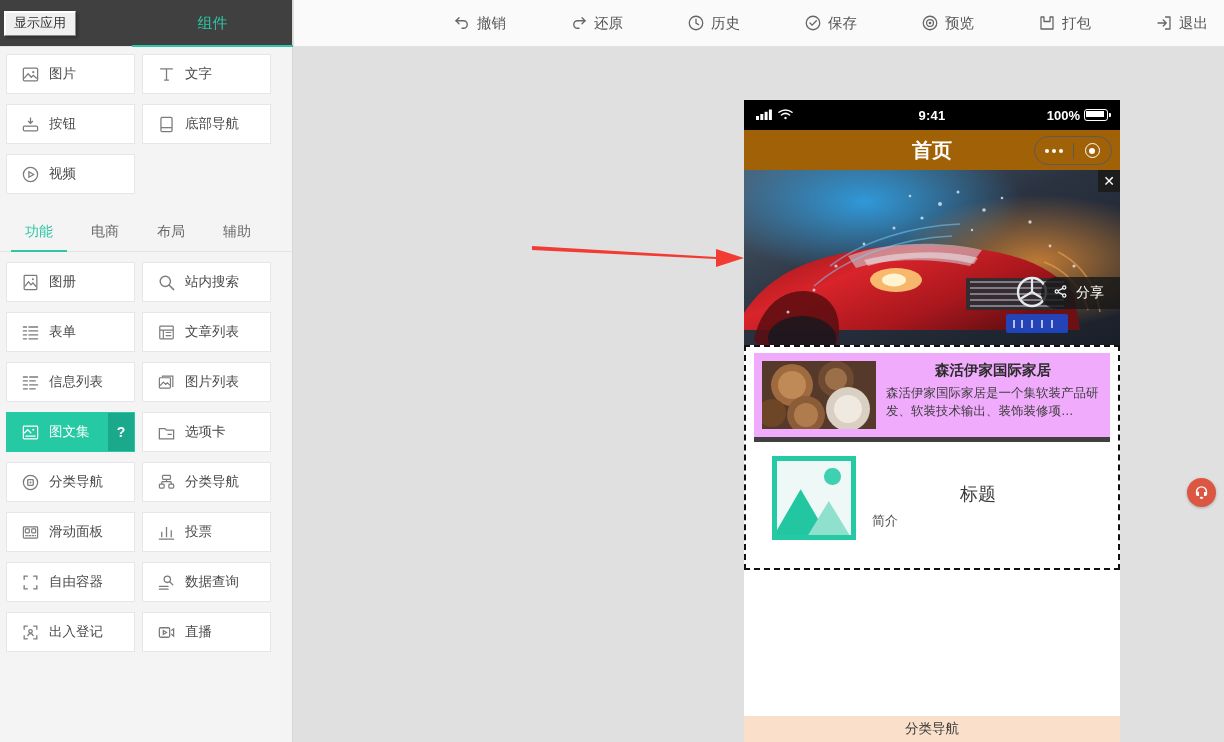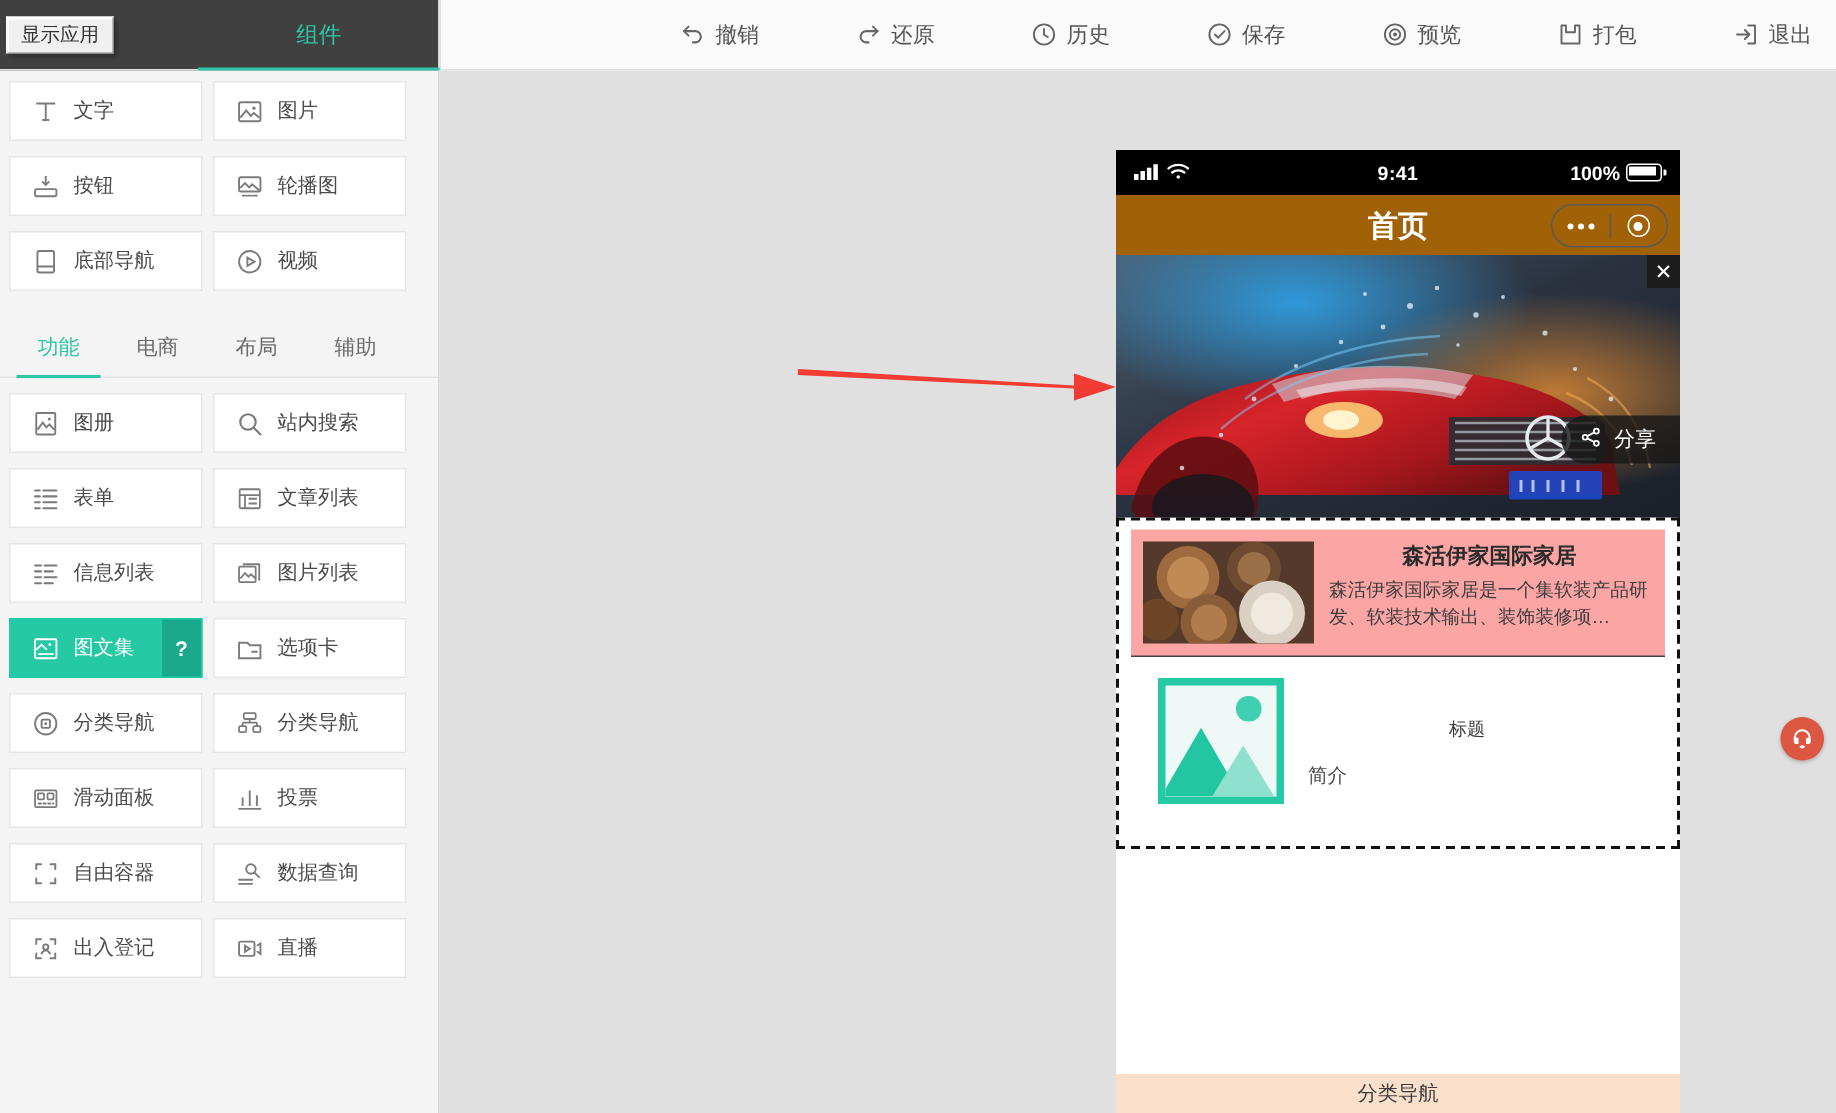--- a/index.html
+++ b/index.html
@@ -168,22 +168,22 @@
     display: flex; align-items: center; gap: 8px;
     font-size: 14px; cursor: pointer; z-index: 5;
   }
 
   #selbox {
     position: absolute; left: 0; top: 245px; right: 0;
     border: 2px dashed #111; padding: 6px 8px 10px 8px;
     background: rgba(255,255,255,0); z-index: 4;
   }
   #artcard {
-    background: #fca5a5; display: flex; padding: 8px 10px 8px 8px;
-    border-bottom: 1px solid #404040;
+    background: #f0abfc; display: flex; padding: 8px 10px 8px 8px;
+    border-bottom: 5px solid #404040;
   }
   #artcard .thumb {
     width: 114px; height: 68px; flex: 0 0 114px; overflow: hidden;
     background: #6b4a33;
   }
   #artcard .txt { flex: 1; padding-left: 10px; overflow: hidden; }
   #artcard .tt {
     font-size: 14.5px; font-weight: bold; color: #2b2b2b;
     text-align: center; margin-bottom: 4px;
   }
@@ -209,21 +209,21 @@
   }
   .ph-img .m2 {
     position: absolute; right: 2%; bottom: 0;
     width: 56%; height: 46%; background: #8fe0cd;
     clip-path: polygon(50% 0, 100% 100%, 0 100%);
   }
   #phcard .meta { flex: 1; position: relative; }
   #phcard .meta .t {
     position: absolute; left: 50%; top: 26px;
     transform: translateX(-50%);
-    font-size: 12px; color: #3a3a3a;
+    font-size: 18px; color: #3a3a3a;
   }
   #phcard .meta .s {
     position: absolute; left: 16px; top: 56px;
     font-size: 13px; color: #4a4a4a;
   }
   #catbar {
     position: absolute; left: 0; right: 0; bottom: 0;
     height: 26px; background: #fae0cb; color: #3c3c3c;
     font-size: 13.5px; text-align: center; line-height: 26px; overflow: hidden;
   }
@@ -245,57 +245,47 @@
     <div id="panel-head">
       <div id="show-app-btn">显示应用</div>
       <div id="comp-tab">组件</div>
     </div>
 
     <div class="grid">
 
       <div class="cell">
         <span class="ic">
           <svg width="19" height="19" viewBox="0 0 24 24" fill="none" stroke="currentColor" stroke-width="1.6">
-            <path d="M4 5h16M12 5v14M9 19h6"></path>
-          </svg>
-        </span>
-        <span class="lb">文字</span>
-      </div>
-
-      <div class="cell">
-        <span class="ic">
-          <svg width="19" height="19" viewBox="0 0 24 24" fill="none" stroke="currentColor" stroke-width="1.6">
             <rect x="3" y="4" width="18" height="16" rx="1.5"></rect>
             <circle cx="15.5" cy="9" r="1.4" fill="currentColor" stroke="none"></circle>
             <path d="M4 17l5-6 4 4.5 2.5-2.5L20 17"></path>
           </svg>
         </span>
         <span class="lb">图片</span>
       </div>
 
       <div class="cell">
         <span class="ic">
           <svg width="19" height="19" viewBox="0 0 24 24" fill="none" stroke="currentColor" stroke-width="1.6">
+            <path d="M4 5h16M12 5v14M9 19h6"></path>
+          </svg>
+        </span>
+        <span class="lb">文字</span>
+      </div>
+
+      <div class="cell">
+        <span class="ic">
+          <svg width="19" height="19" viewBox="0 0 24 24" fill="none" stroke="currentColor" stroke-width="1.6">
             <path d="M12 3v7M9 7.5l3 3 3-3"></path>
             <rect x="3" y="14" width="18" height="6" rx="1.5"></rect>
           </svg>
         </span>
         <span class="lb">按钮</span>
       </div>
 
-      <div class="cell">
-        <span class="ic">
-          <svg width="19" height="19" viewBox="0 0 24 24" fill="none" stroke="currentColor" stroke-width="1.6">
-            <rect x="3" y="4" width="18" height="12" rx="1.5"></rect>
-            <path d="M4 13l4-4 3.5 3.5L14 10l6 5"></path>
-            <path d="M6 19.5h3M10.5 19.5h3M15 19.5h3" stroke-linecap="round"></path>
-          </svg>
-        </span>
-        <span class="lb">轮播图</span>
-      </div>
 
       <div class="cell">
         <span class="ic">
           <svg width="19" height="19" viewBox="0 0 24 24" fill="none" stroke="currentColor" stroke-width="1.6">
             <rect x="5" y="3" width="14" height="18" rx="1.5"></rect>
             <path d="M5 16h14"></path>
           </svg>
         </span>
         <span class="lb">底部导航</span>
       </div>

